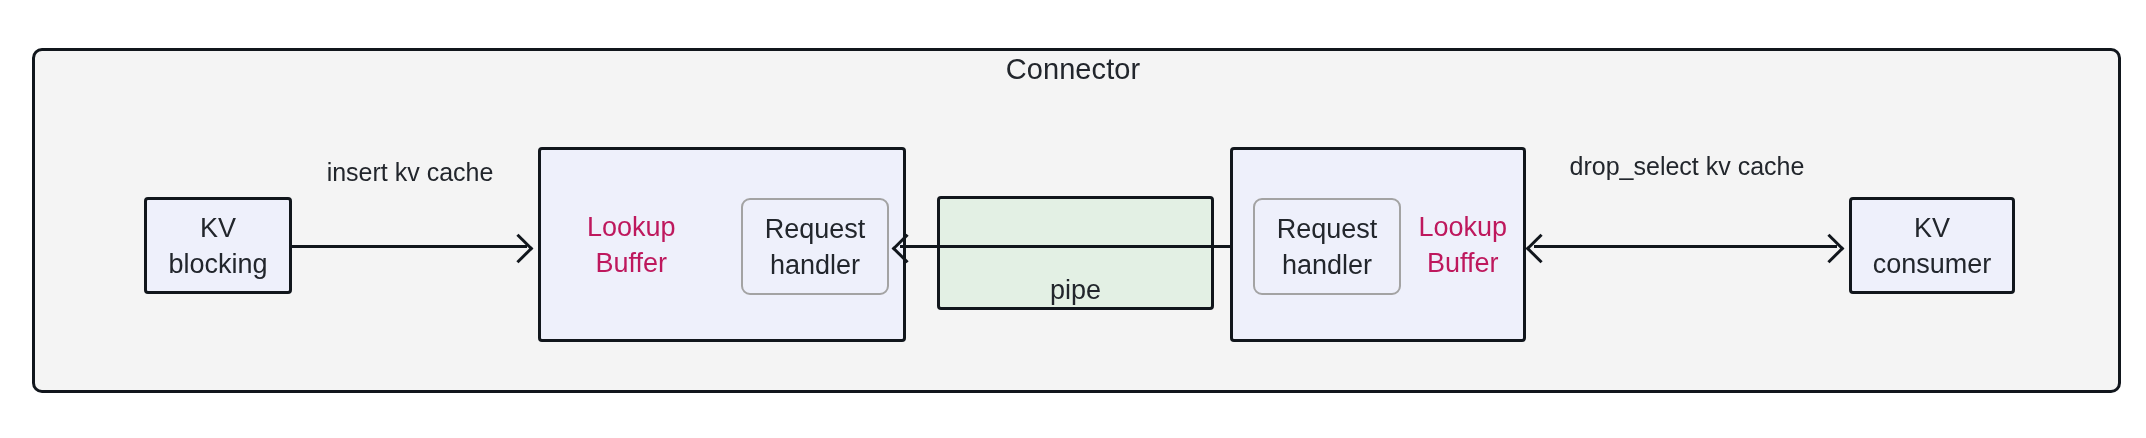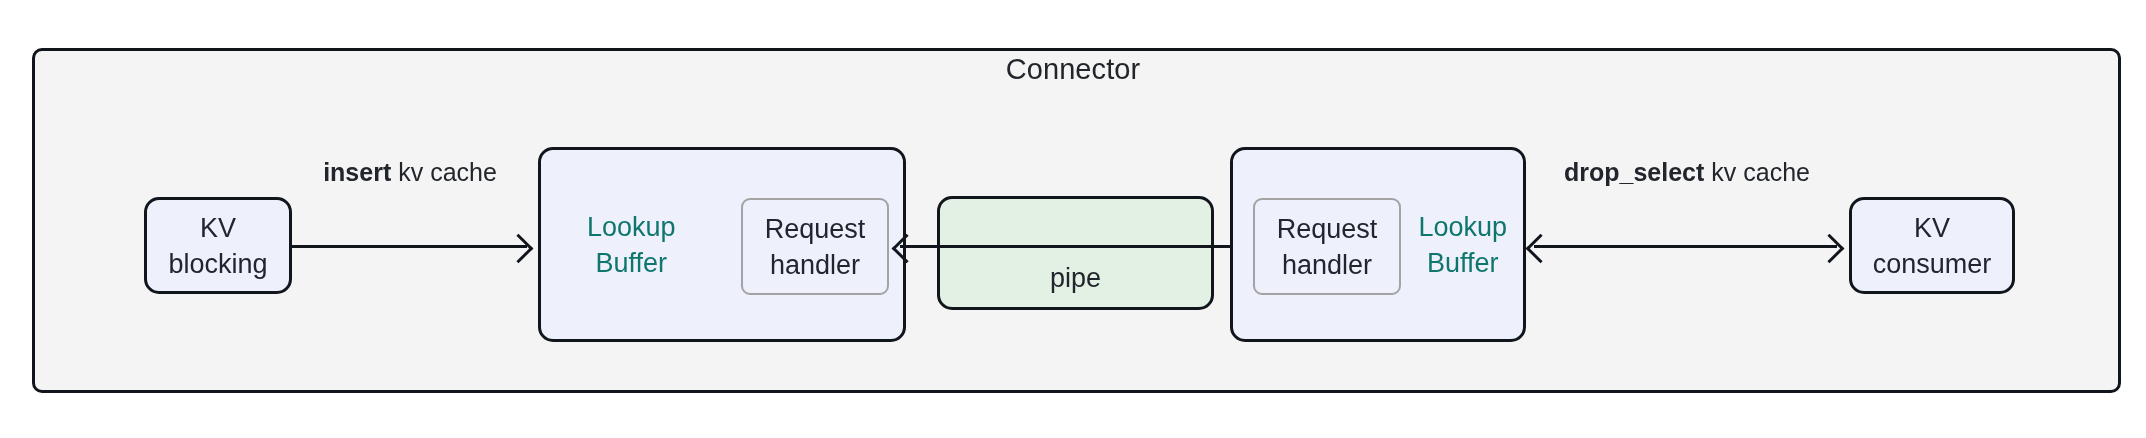--- a/index.html
+++ b/index.html
@@ -41,21 +41,21 @@
     letter-spacing: 0.1px;
     line-height: 34px;
   }
 
   
   .node {
     position: absolute;
     box-sizing: border-box;
     background: #eef0fb;
     border: 3px solid #11161c;
-    border-radius: 15px;
+    border-radius: 4px;
     display: flex;
     align-items: center;
     justify-content: center;
     color: #22262c;
     font-size: 27px;
     line-height: 36px;
     text-align: center;
   }
   .node-green {
     background: #e3f0e4;
@@ -86,21 +86,21 @@
     left: 1230px;
     top: 147px;
     width: 296px;
     height: 195px;
     justify-content: flex-end;
     align-items: center;
   }
   .lb-label {
     font-size: 27px;
     line-height: 36px;
-    color: #0f766e;
+    color: #be185d;
     text-align: center;
   }
   .lookup-buffer-left .lb-label { margin-left: 46px; }
   .lookup-buffer-right .lb-label { margin-right: 16px; }
 
   .req-handler {
     position: absolute;
     box-sizing: border-box;
     top: 48px;
     width: 148px;
@@ -119,21 +119,20 @@
   .req-handler-left  { left: 200px; }
   .req-handler-right { left: 20px; }
 
   .pipe-box {
     left: 937px;
     top: 196px;
     width: 277px;
     height: 114px;
     align-items: flex-end;
     justify-content: center;
-    padding-bottom: 12px;
   }
   .pipe-label {
     font-size: 27px;
     line-height: 34px;
     color: #22262c;
   }
 
   
   .arrow-line {
     position: absolute;
@@ -157,29 +156,29 @@
 
   
   .edge-label {
     position: absolute;
     text-align: center;
     color: #22262c;
     font-size: 25px;
     line-height: 38px;
     white-space: nowrap;
   }
-  .edge-label b { font-weight: 700; }
+  .edge-label b { font-weight: 400; }
   .label-insert {
     left: 240px;
     top: 153px;
     width: 340px;
   }
   .label-dropselect {
     left: 1492px;
-    top: 153px;
+    top: 147px;
     width: 390px;
   }
 </style>
 </head>
 <body>
 
 <div id="stage">
 
   <div class="connector-box"></div>
   <div class="connector-title">Connector</div>

